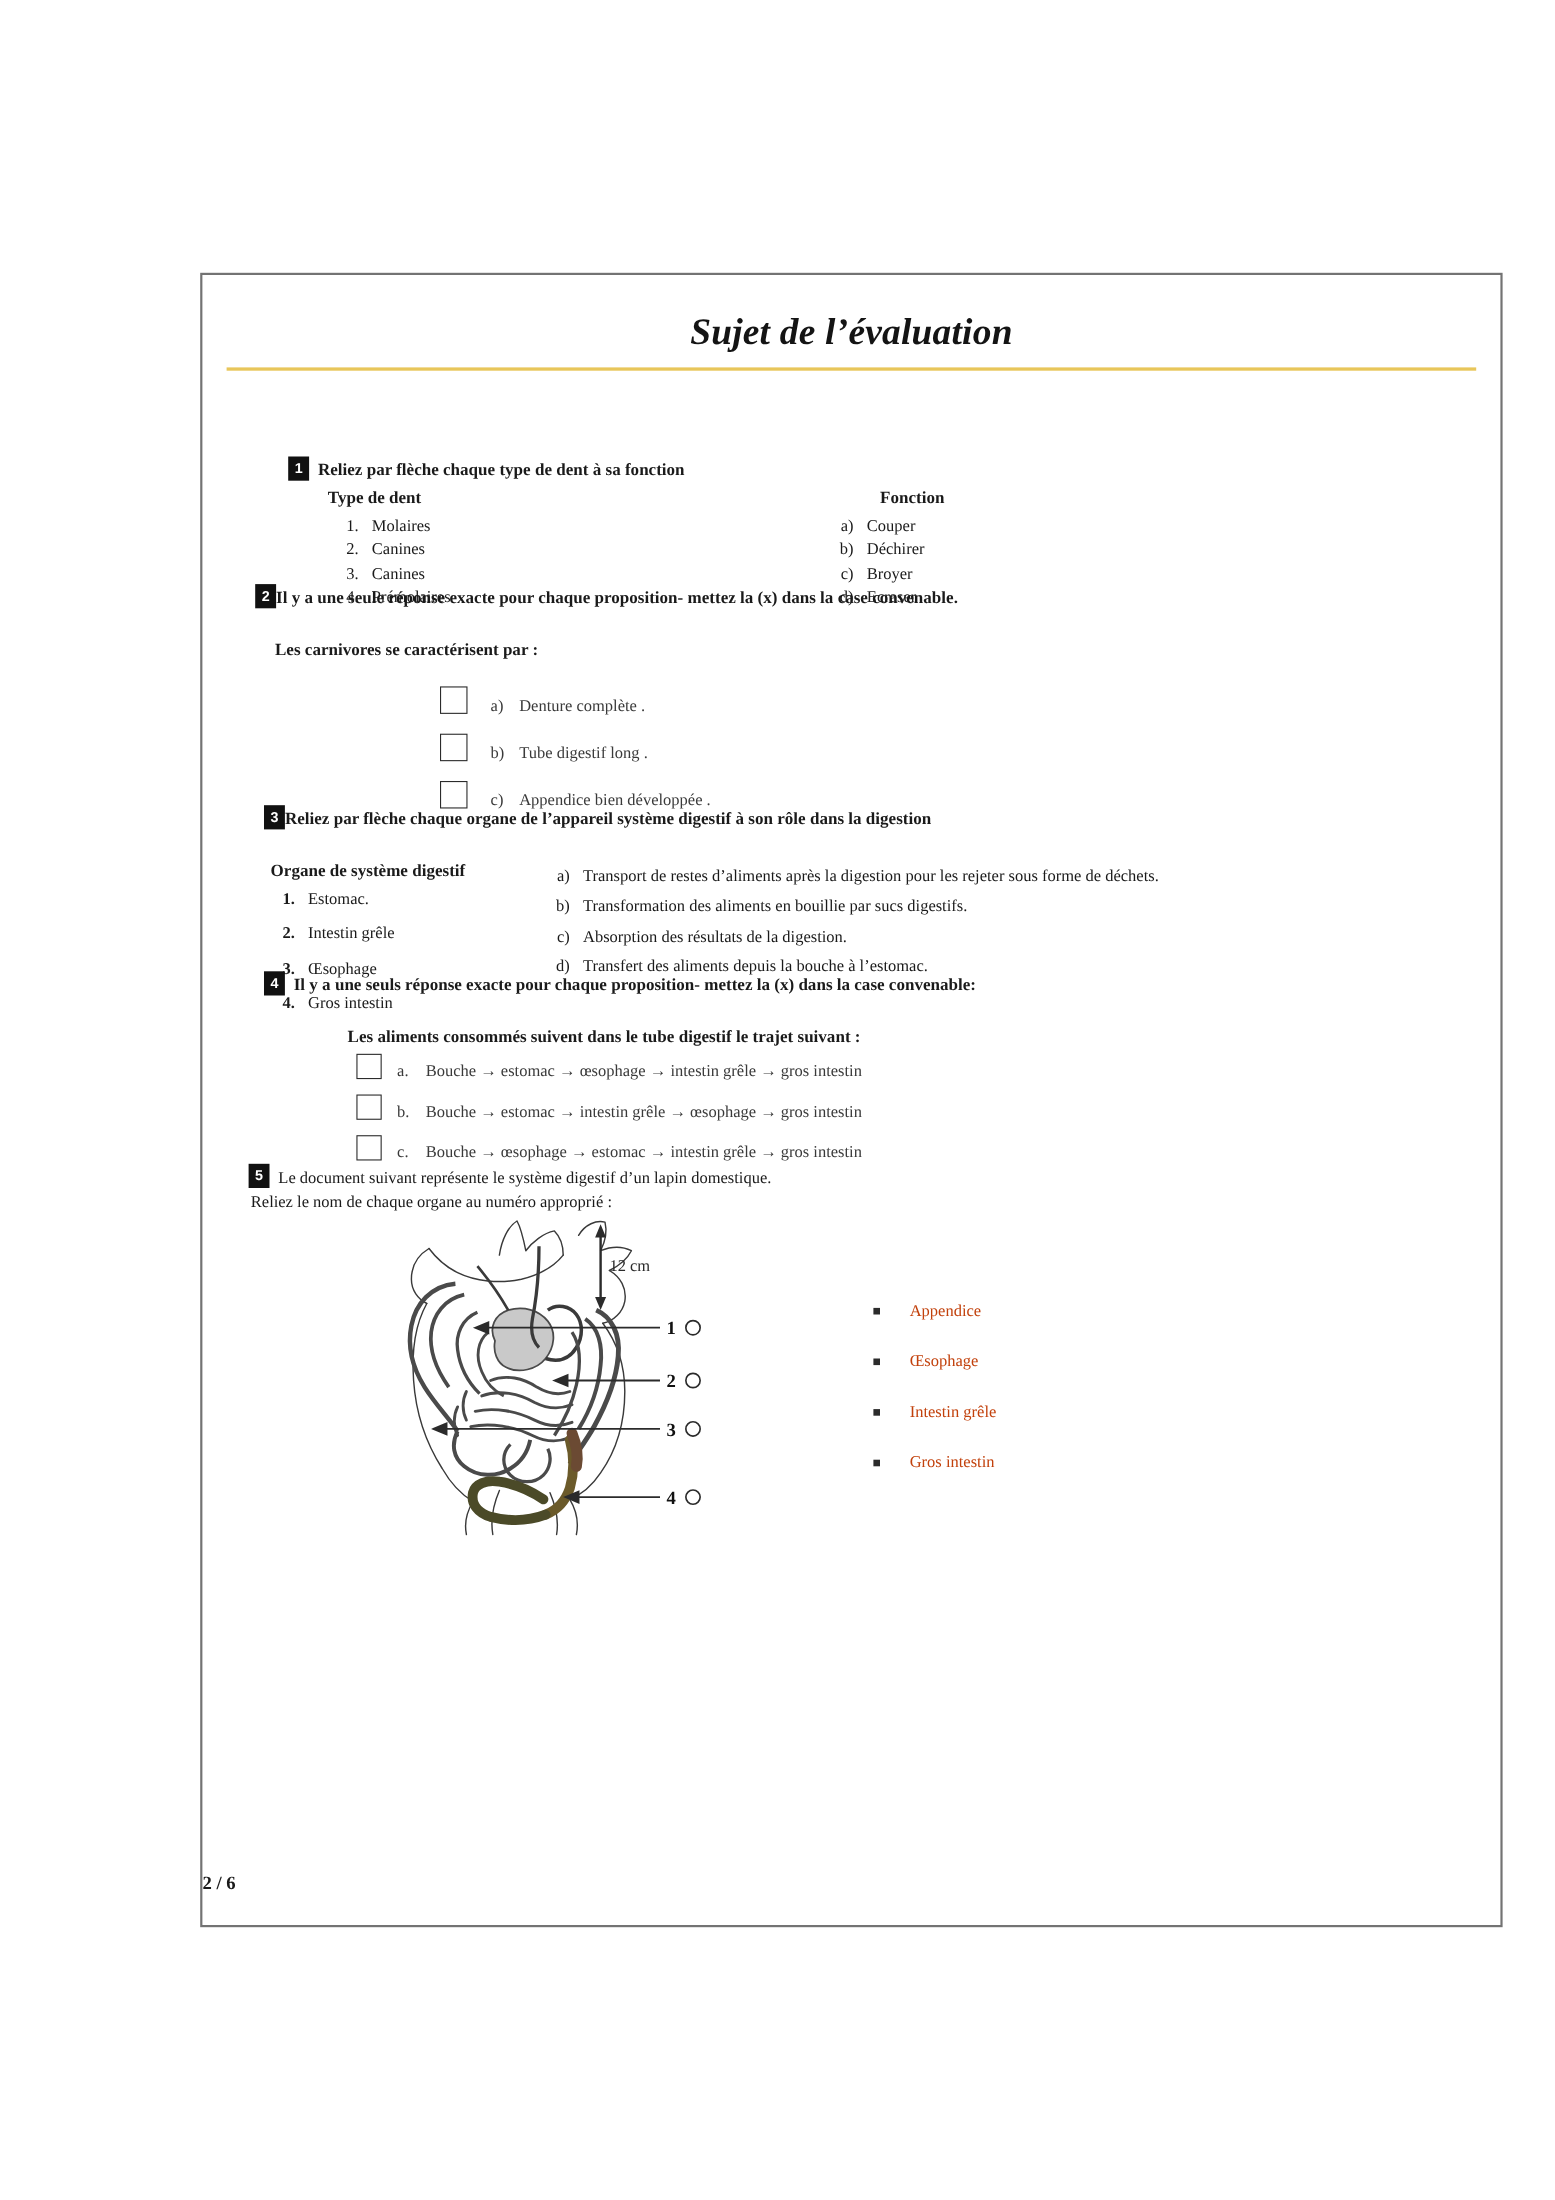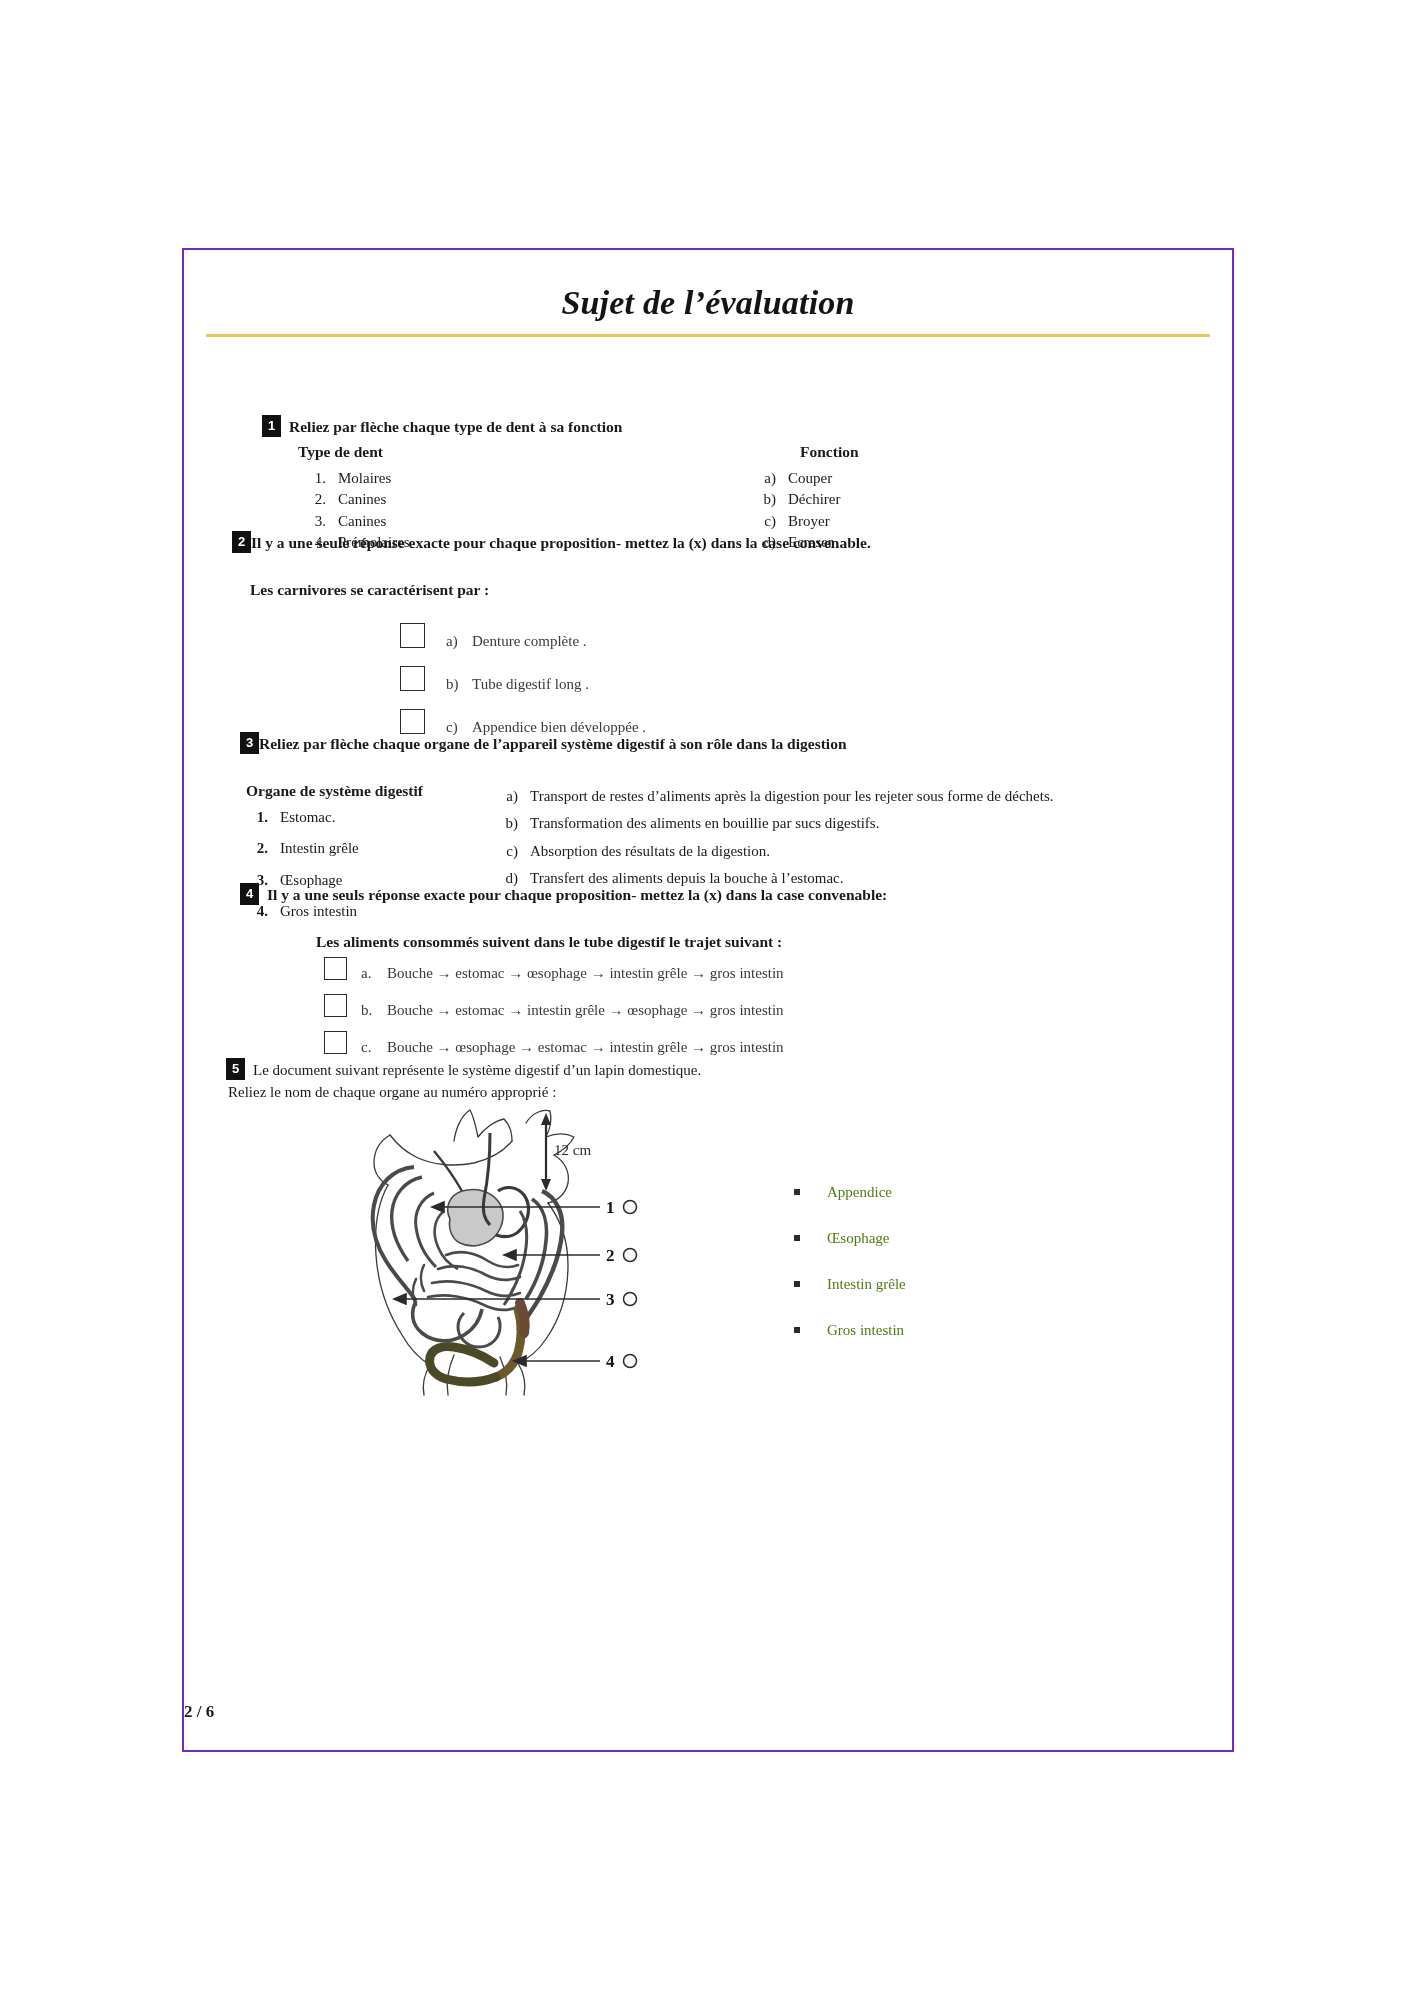--- a/index.html
+++ b/index.html
@@ -14,23 +14,23 @@
     font-family: "Liberation Serif", "DejaVu Serif", serif;
     color: #1a1a1a;
     overflow: hidden;
   }
 
   
   .page-frame {
     position: absolute;
     left: 182px;
     top: 248px;
-    width: 1052px;
+    width: 1184px;
     height: 1504px;
-    border: 2px solid #6d28d9;
+    border: 2px solid #737373;
     background: #ffffff;
     box-sizing: border-box;
   }
 
   .page-inner {
     position: absolute;
     left: 0; top: 0; right: 0; bottom: 0;
     padding: 0;
   }
 
@@ -179,21 +179,21 @@
     position: absolute;
     left: 490px;
     top: 62px;
     width: 300px;
   }
   .organ-item {
     display: flex;
     align-items: center;
     height: 46px;
     font-size: 15px;
-    color: #4d7c0f;
+    color: #c2410c;
   }
   .organ-item .bullet {
     width: 6px;
     height: 6px;
     background: #2b2b2b;
     margin-right: 27px;
     flex: 0 0 6px;
   }
 
   

